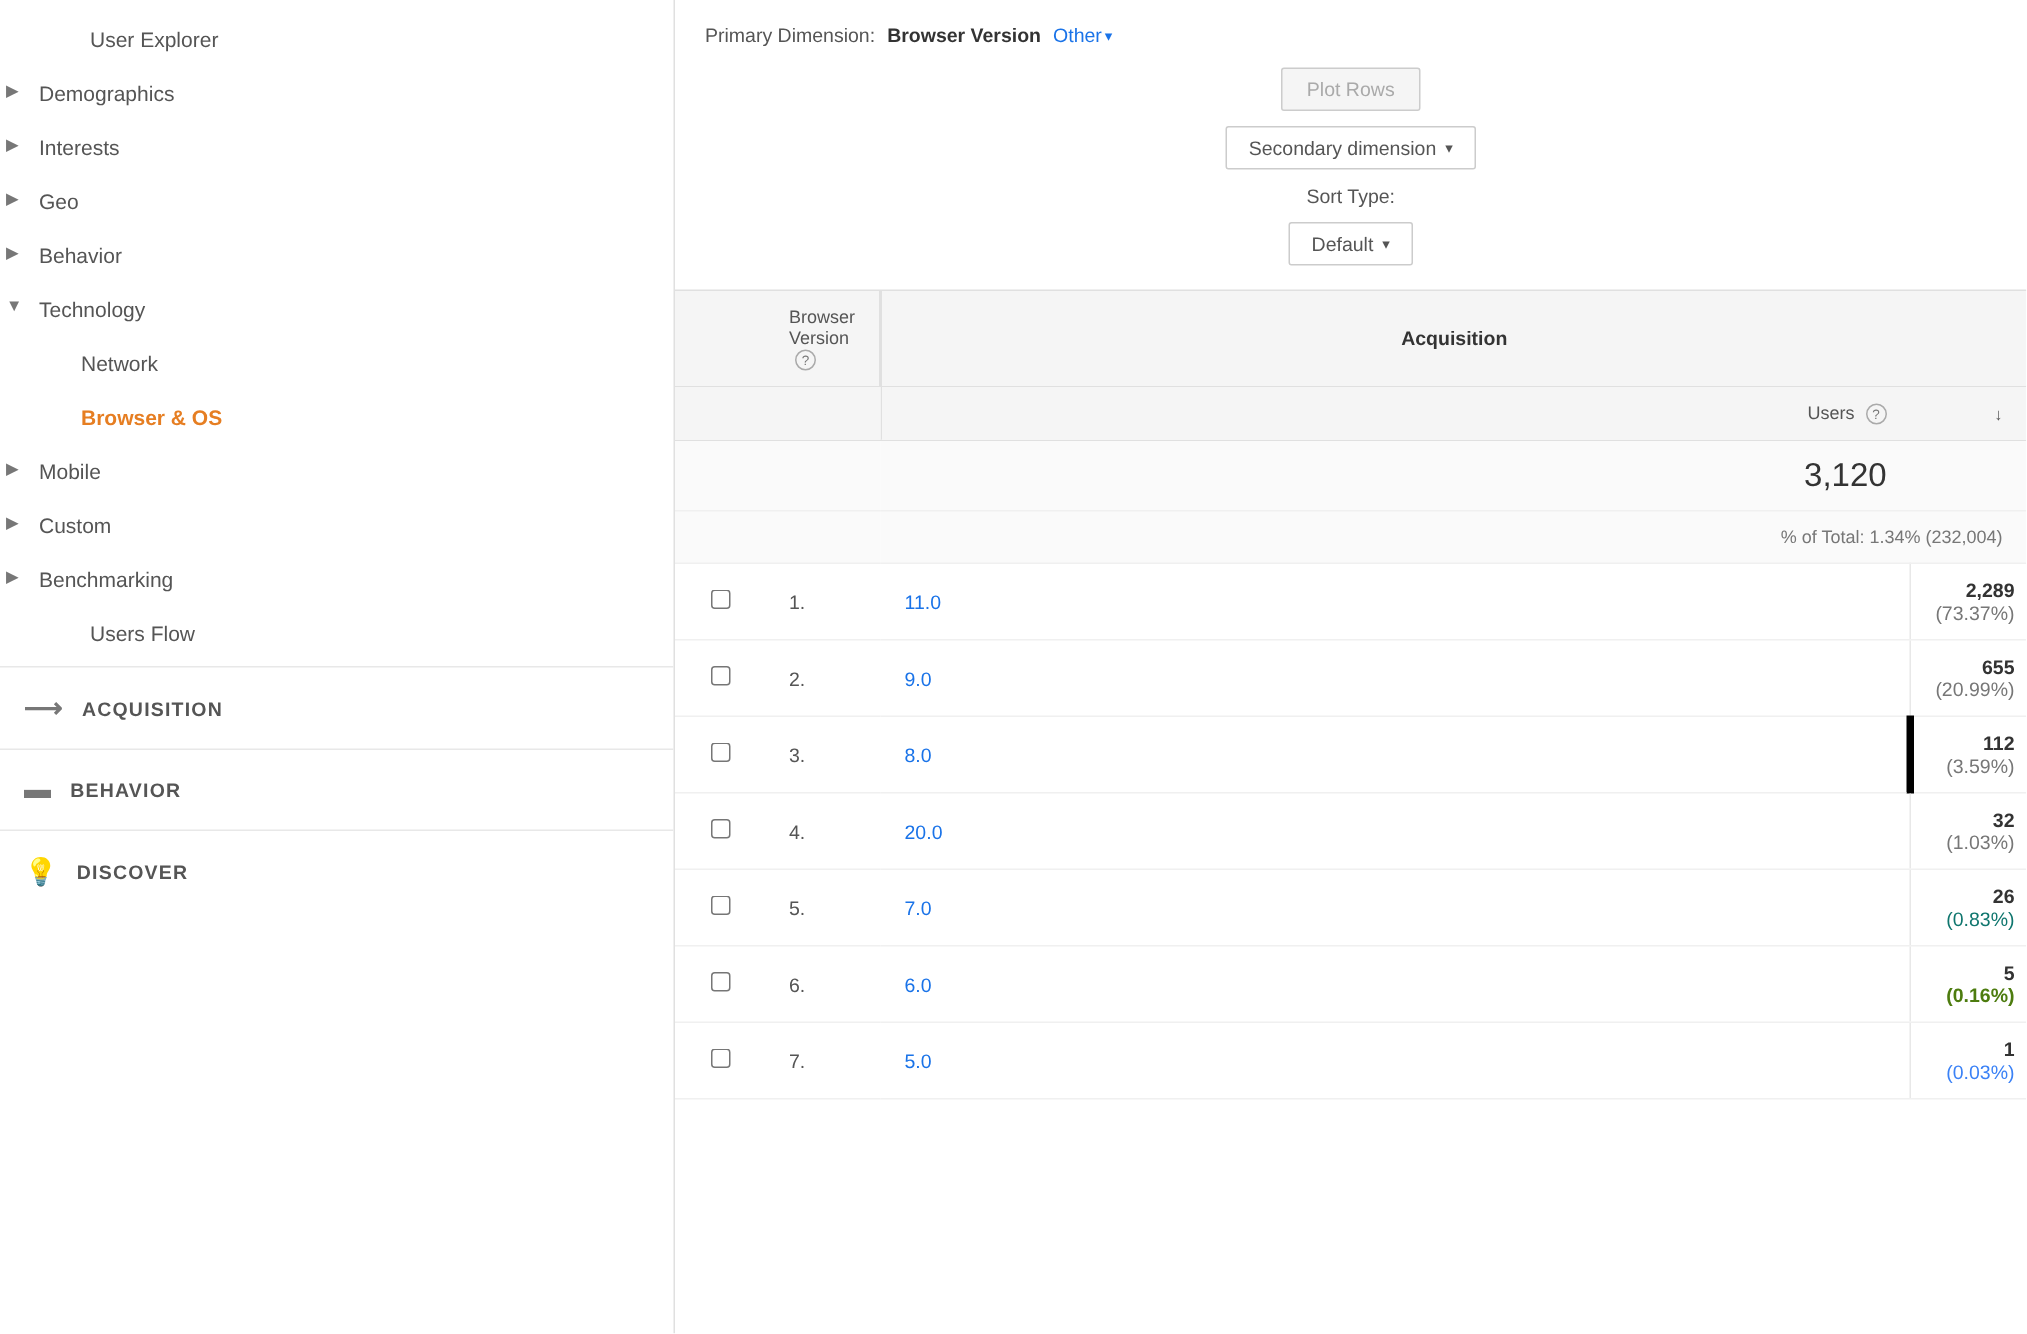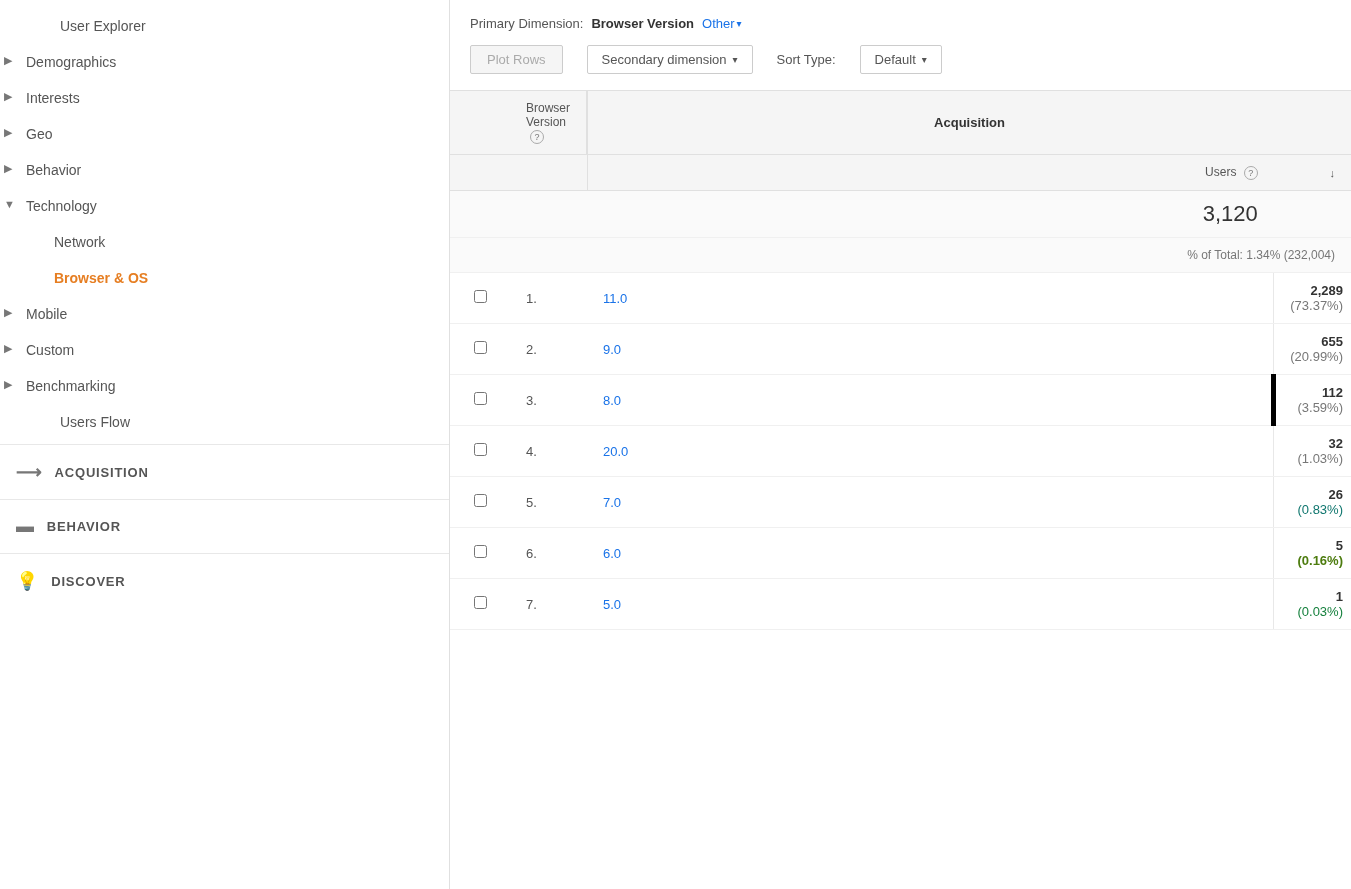--- a/index.html
+++ b/index.html
@@ -62,21 +62,22 @@
       color: #1a73e8;
       cursor: pointer;
       display: flex;
       align-items: center;
       gap: 2px;
     }
 
     .controls-row {
       display: flex;
       align-items: center;
-      gap: 24px;
+      gap: 10px;
+      flex-direction: column;
     }
 
     .plot-rows-btn {
       padding: 6px 16px;
       border: 1px solid #ccc;
       background: #f5f5f5;
       color: #aaa;
       font-size: 13px;
       cursor: not-allowed;
       border-radius: 2px;
@@ -426,19 +427,19 @@
       <td style="color:#555; width:50px;">6.</td>
       <td class="link-col">6.0</td>
       <td style="text-align:right; font-weight:bold; border-left: 1px solid #e8e8e8; padding-right:8px;">5 <span style="font-weight:bold; color:#4d7c0f;margin-top:28px;">(0.16%)</span></td>
     </tr>
           <tr style="border-bottom: 1px solid rgb(240, 240, 240);">
       <td class="checkbox-col">
         <input type="checkbox" style="cursor: pointer;">
       </td>
       <td style="color:#555; width:50px;">7.</td>
       <td class="link-col">5.0</td>
-      <td style="text-align:right; font-weight:bold; border-left: 1px solid #e8e8e8; padding-right:8px;">1 <span style="font-weight:normal; color:#15803d;">(0.03%)</span></td>
+      <td style="text-align:right; font-weight:bold; border-left: 1px solid #e8e8e8; padding-right:8px;">1 <span style="font-weight:normal; color:#3b82f6;">(0.03%)</span></td>
     </tr>
         </tbody>
     </table>
   </div>
 
 </div>
 
 </body></html>

